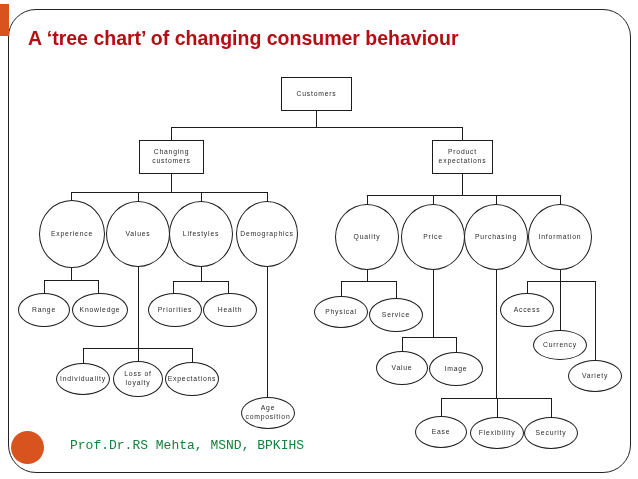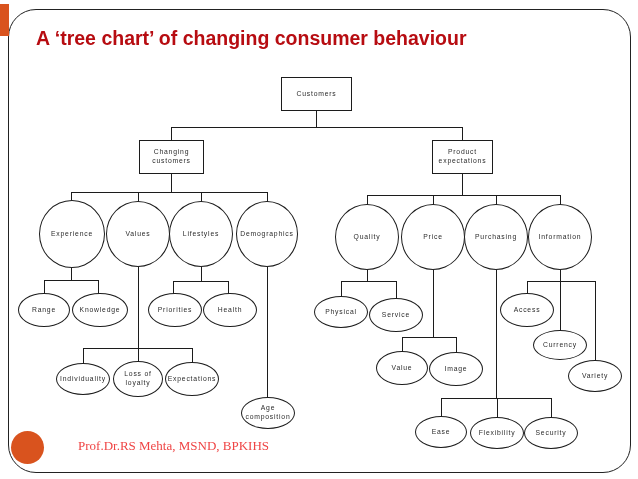--- a/index.html
+++ b/index.html
@@ -4,23 +4,23 @@
 <style>
   html,body{margin:0;padding:0;background:#fff;}
   #slide{position:relative;width:638px;height:479px;background:#ffffff;overflow:hidden;
          font-family:"Liberation Sans",sans-serif;}
   #frame{position:absolute;left:8px;top:9px;width:621px;height:462px;
          border:1.5px solid #222;border-radius:28px;background:#fff;}
   #accent-bar{position:absolute;left:0;top:4px;width:9px;height:32px;background:#d9531e;}
   #accent-circle{position:absolute;left:11px;top:431px;width:33px;height:33px;
                  border-radius:50%;background:#d9531e;}
   #title{position:absolute;left:28px;top:27px;width:560px;
-         font-size:19.5px;font-weight:bold;color:#b70c11;letter-spacing:0;margin-left:8px;}
-  #footer{position:absolute;left:78px;top:438px;font-family:Liberation Serif, serif;
-          font-size:13px;color:#ef4444;}
+         font-size:19.5px;font-weight:bold;color:#b70c11;letter-spacing:0;}
+  #footer{position:absolute;left:70px;top:438px;font-family:Liberation Mono, monospace;
+          font-size:13px;color:#15803d;}
   .connectors{position:absolute;left:0;top:0;}
   .node{position:absolute;display:flex;align-items:center;justify-content:center;
         text-align:center;border:1.2px solid #1c1c1c;background:#fff;color:#2b2b2b;
         font-size:6.8px;letter-spacing:.8px;line-height:1.3;white-space:pre-line;
         box-sizing:border-box;z-index:2;}
   .rect{border-radius:0;}
   .ellipse{border-radius:50%;}
 </style>
 </head>
 <body>

